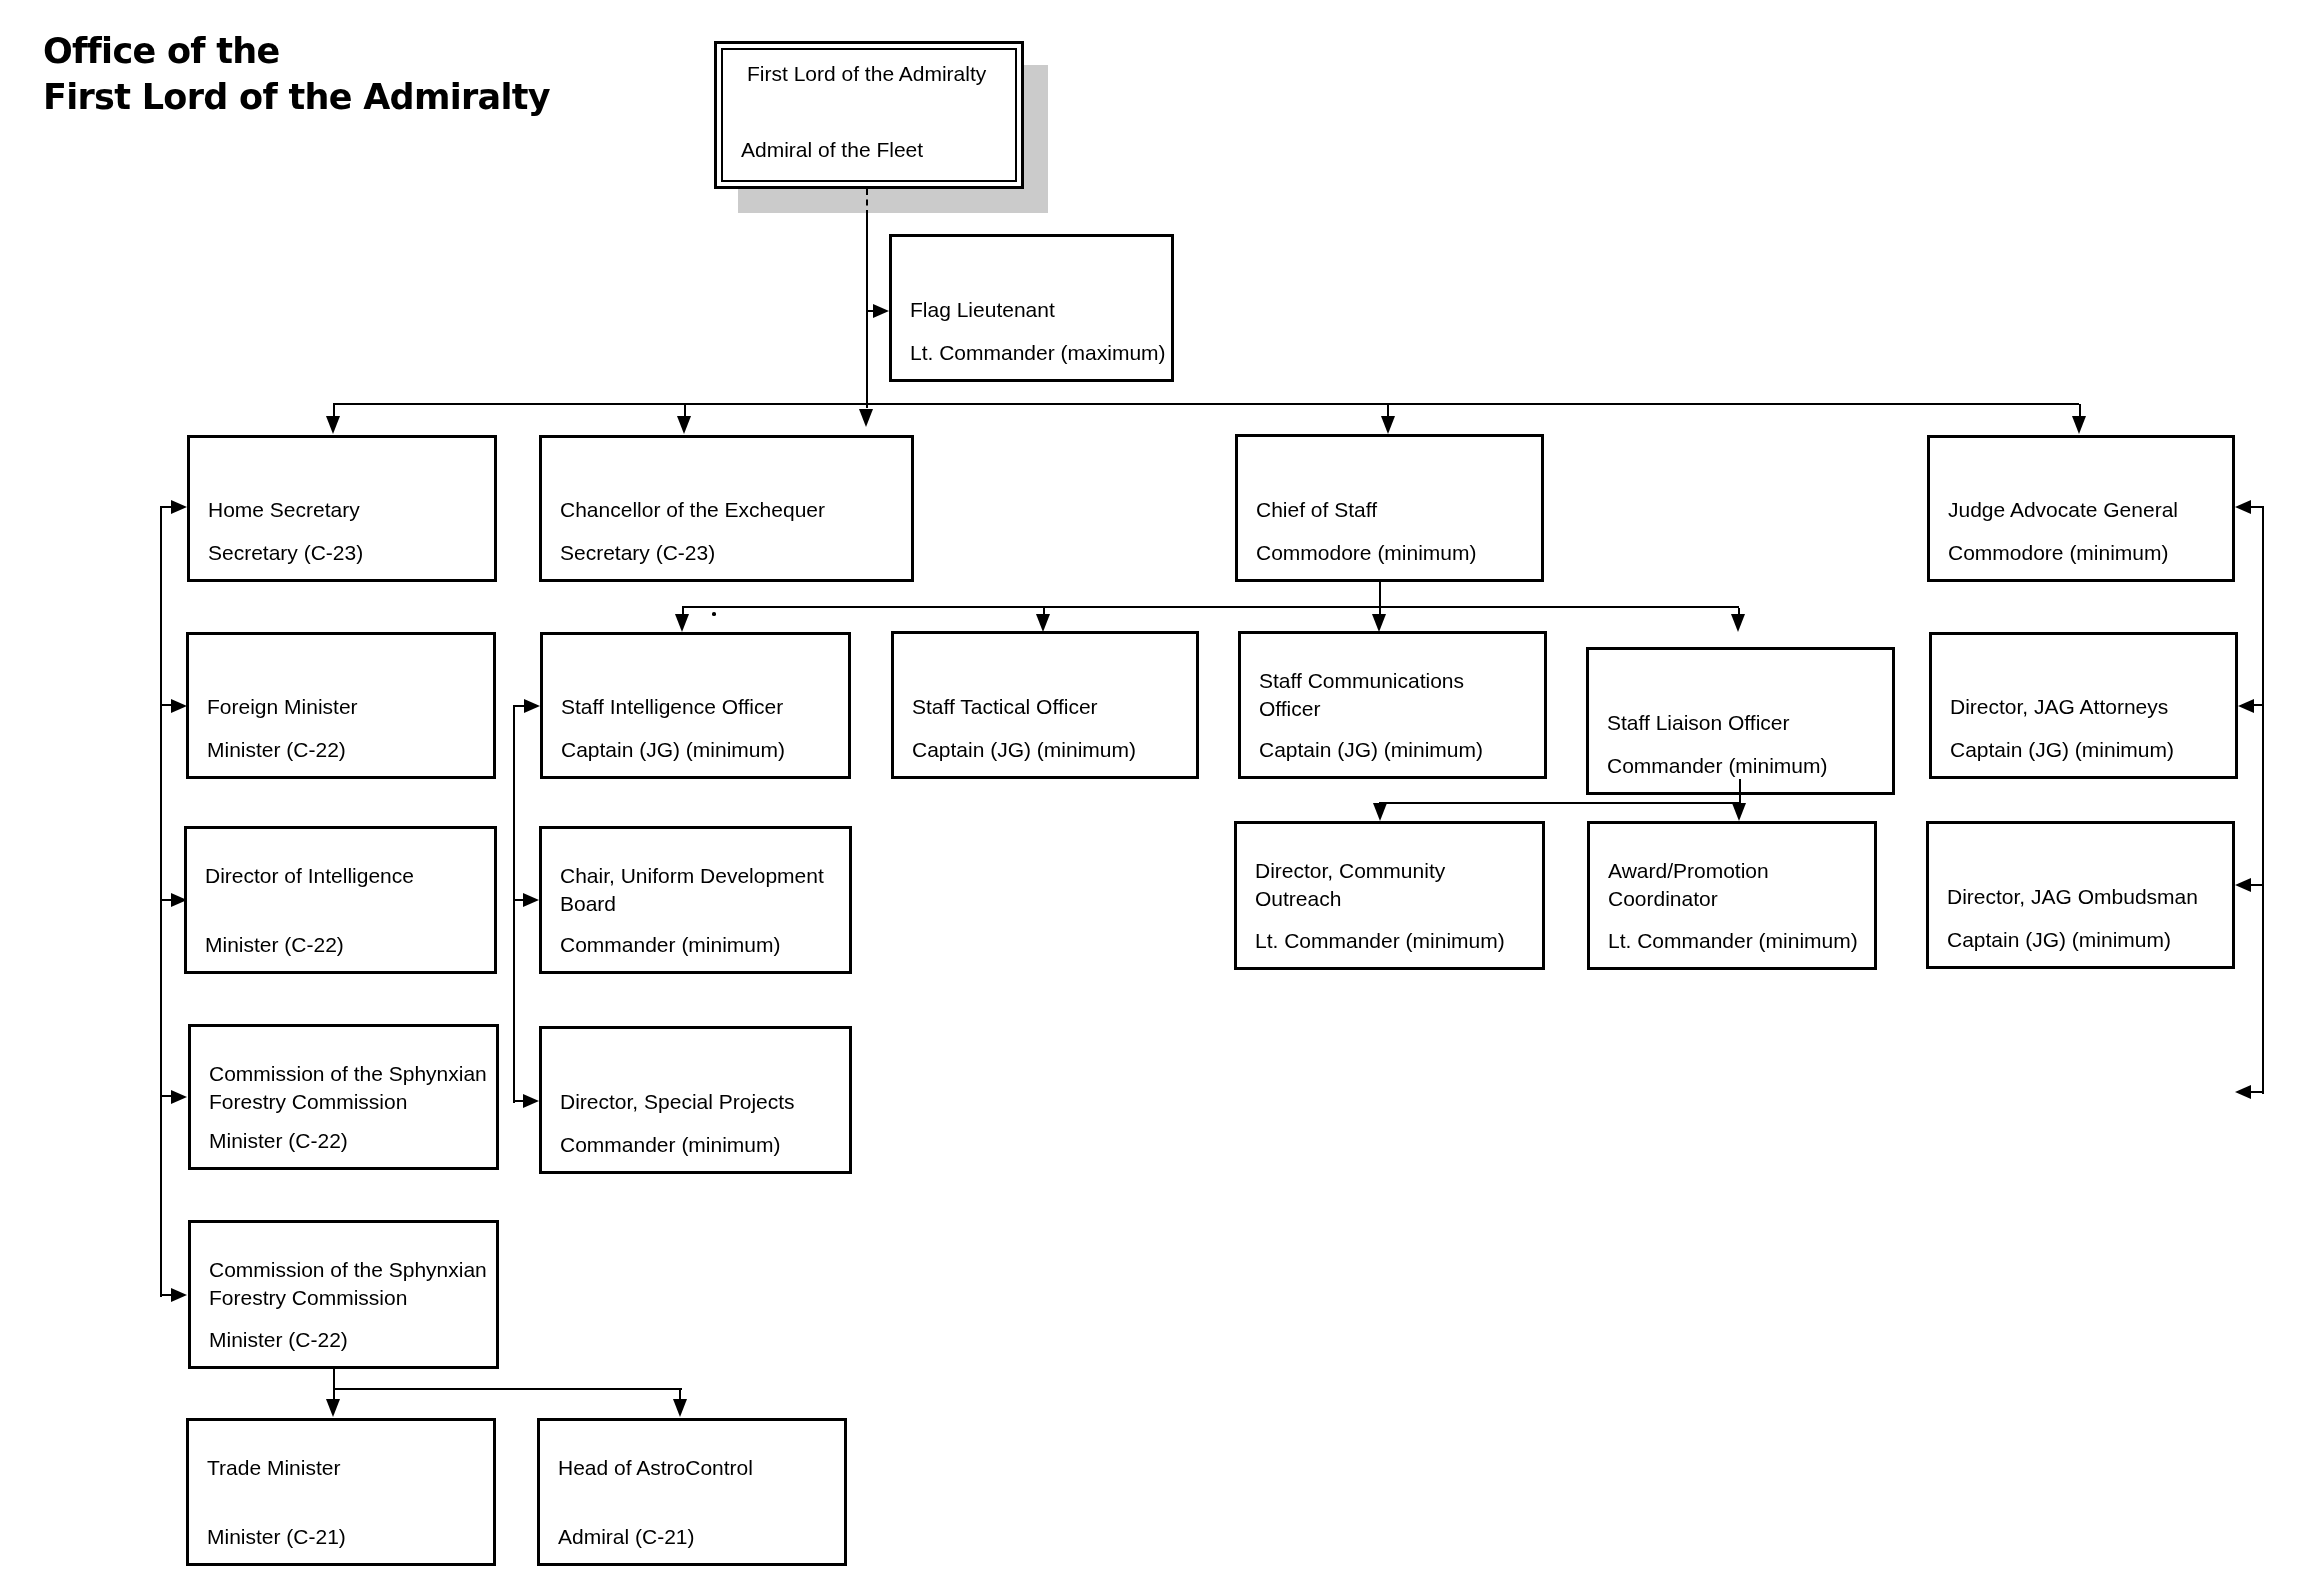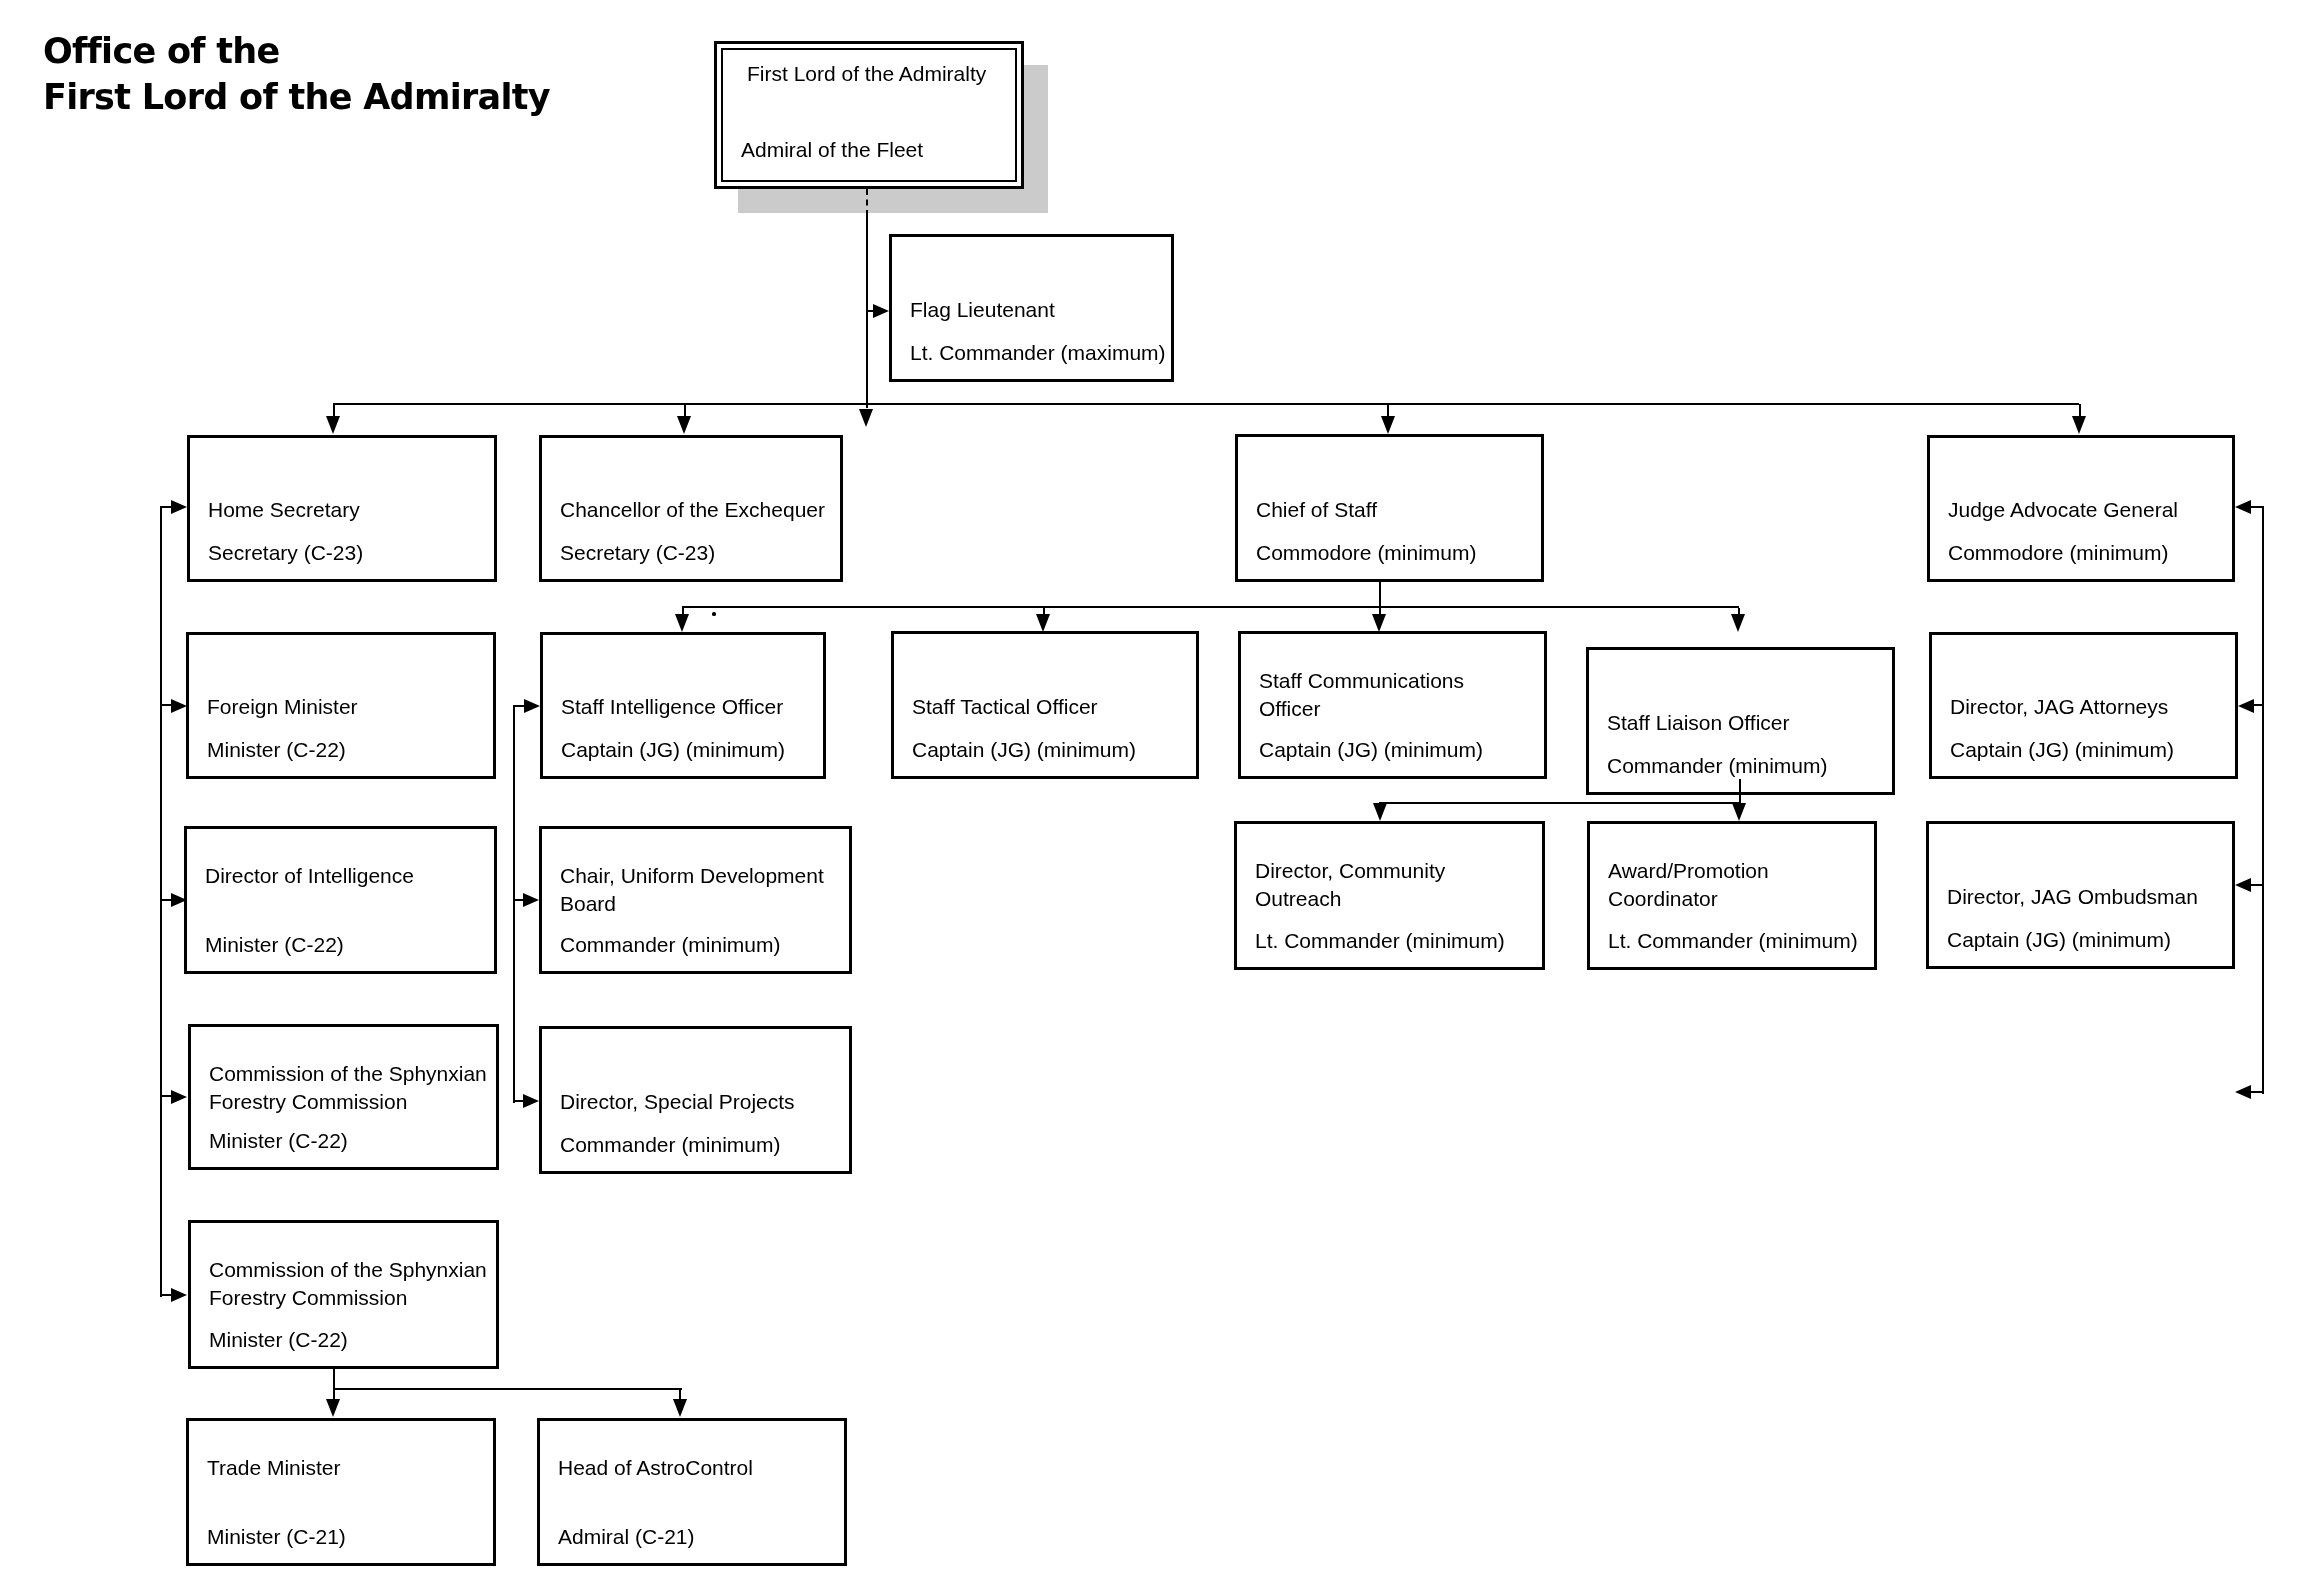--- a/index.html
+++ b/index.html
@@ -62,41 +62,41 @@
   <div class="box t-low" style="left:889px;top:234px;width:285px;height:148px;">
     <div class="title">Flag Lieutenant</div>
     <div class="rank">Lt. Commander (maximum)</div>
   </div>
 
   <div class="box t-low" style="left:187px;top:435px;width:310px;height:147px;">
     <div class="title">Home Secretary</div>
     <div class="rank">Secretary (C-23)</div>
   </div>
 
-  <div class="box t-low wide" style="left:539px;top:435px;width:304px;height:147px;text-decoration:underline;">
+  <div class="box t-low wide" style="left:539px;top:435px;width:375px;height:147px;text-decoration:underline;">
     <div class="title">Chancellor of the Exchequer</div>
     <div class="rank">Secretary (C-23)</div>
   </div>
 
   <div class="box t-low" style="left:1235px;top:434px;width:309px;height:148px;">
     <div class="title">Chief of Staff</div>
     <div class="rank">Commodore (minimum)</div>
   </div>
 
   <div class="box t-low" style="left:1927px;top:435px;width:308px;height:147px;">
     <div class="title">Judge Advocate General</div>
     <div class="rank">Commodore (minimum)</div>
   </div>
 
   <div class="box t-low" style="left:186px;top:632px;width:310px;height:147px;">
     <div class="title">Foreign Minister</div>
     <div class="rank">Minister (C-22)</div>
   </div>
 
-  <div class="box t-low" style="left:540px;top:632px;width:286px;height:147px;">
+  <div class="box t-low" style="left:540px;top:632px;width:311px;height:147px;">
     <div class="title">Staff Intelligence Officer</div>
     <div class="rank">Captain (JG) (minimum)</div>
   </div>
 
   <div class="box t-low" style="left:891px;top:631px;width:308px;height:148px;">
     <div class="title">Staff Tactical Officer</div>
     <div class="rank">Captain (JG) (minimum)</div>
   </div>
 
   <div class="box t-high narrow" style="left:1238px;top:631px;width:309px;height:148px;padding-left:44px;">

